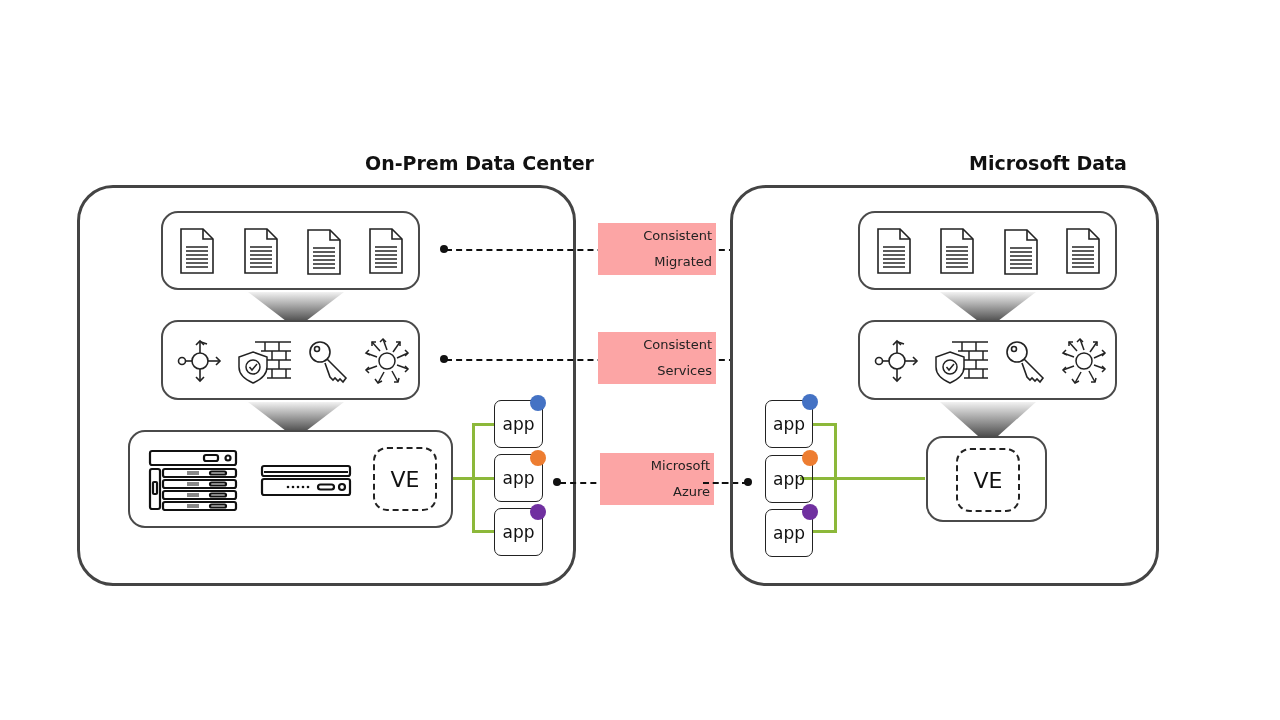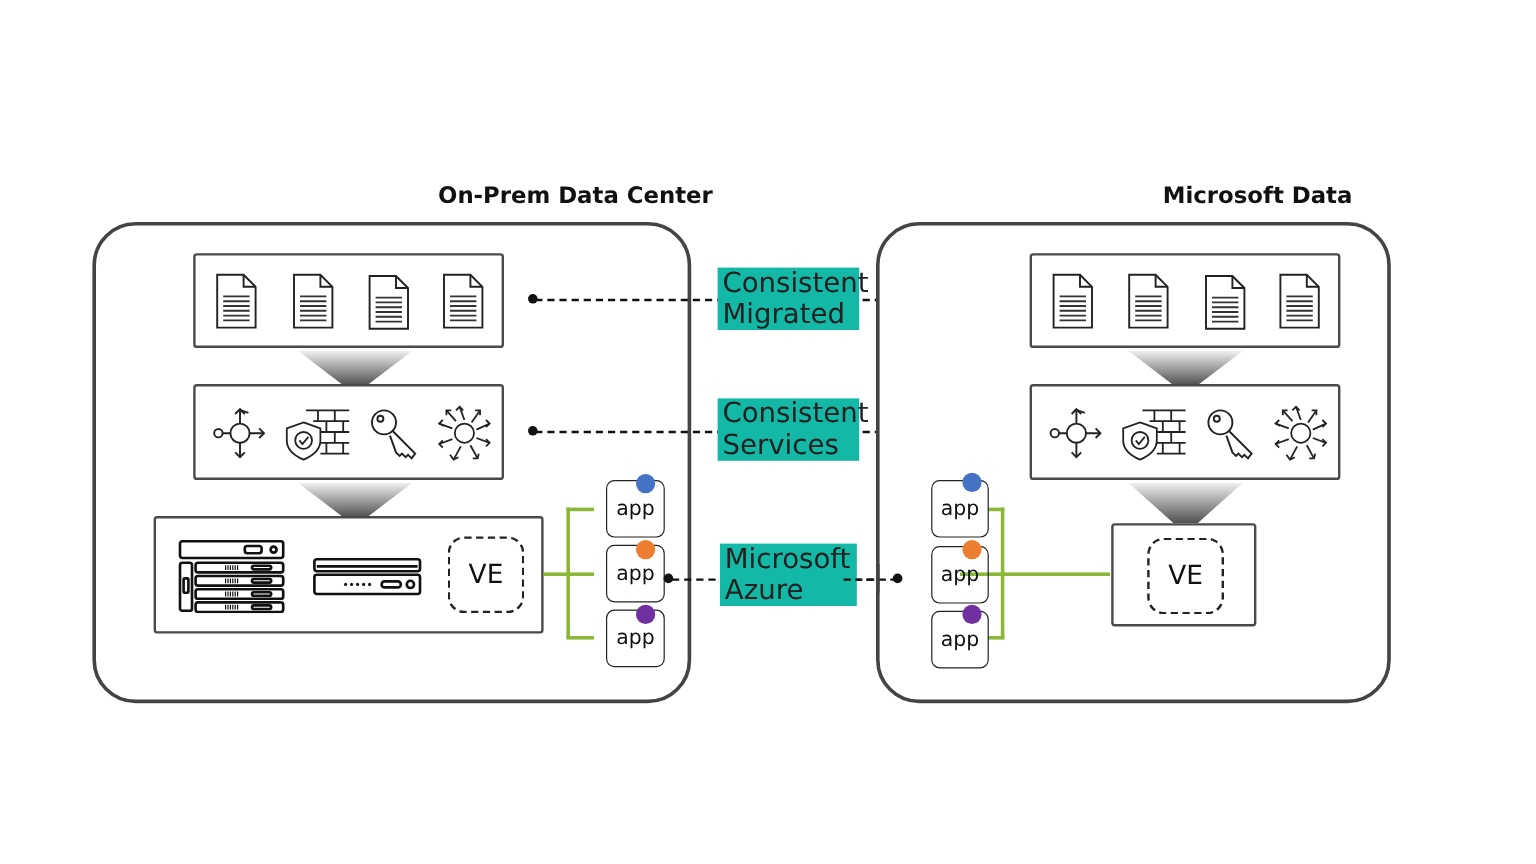--- a/index.html
+++ b/index.html
@@ -1,24 +1,24 @@
 <!DOCTYPE html>
 <html><head>
 <meta charset="utf-8">
 <style>
   html, body { margin: 0; padding: 0; background: #ffffff; }
   body { width: 1280px; height: 720px; position: relative; overflow: hidden; font-family: "Liberation Sans", "DejaVu Sans", sans-serif; }
   .abs { position: absolute; }
   .title { font-family: "DejaVu Sans", "Liberation Sans", sans-serif; font-weight: bold; font-size: 19px; color: #111; white-space: nowrap; }
   .outer { border: 3px solid #444; border-radius: 36px; box-sizing: border-box; background: #fff; }
-  .inner { border: 2px solid #4a4a4a; border-radius: 3px; box-sizing: border-box; background: #fff; }
-  .conn-label { font-family: "DejaVu Sans", "Liberation Sans", sans-serif; font-size: 23px; color: #222; text-align: left; line-height: 26px; background: #14b8a6; padding: 0 4px; }
+  .inner { border: 2px solid #4a4a4a; border-radius: 17px; box-sizing: border-box; background: #fff; }
+  .conn-label { font-family: "DejaVu Sans", "Liberation Sans", sans-serif; font-size: 13px; color: #222; text-align: right; line-height: 26px; background: #fca5a5; padding: 0 4px; }
   .dashline { border-top: 2px dashed #111; height: 0; }
   .dot { width: 8px; height: 8px; border-radius: 50%; background: #111; }
-  .app { border: 1.5px solid #222; border-radius: 7px; box-sizing: border-box; background: #fff; font-size: 17px; color: #111; display: flex; align-items: center; justify-content: center; font-family: "DejaVu Sans", sans-serif; margin-left: 11px; }
+  .app { border: 1.5px solid #222; border-radius: 7px; box-sizing: border-box; background: #fff; font-size: 17px; color: #111; display: flex; align-items: center; justify-content: center; font-family: "DejaVu Sans", sans-serif; }
   .badge { width: 16px; height: 16px; border-radius: 50%; }
   .ve-dash { border: 2px dashed #222; border-radius: 14px; box-sizing: border-box; display:flex; align-items:center; justify-content:center; font-size: 22px; color:#111; font-family: "DejaVu Sans", sans-serif; }
   .green { background: #8cb83a; }
   .icon { position: absolute; }
 </style>
 </head>
 <body>
 
 <svg width="0" height="0" style="position:absolute">
   <defs>

